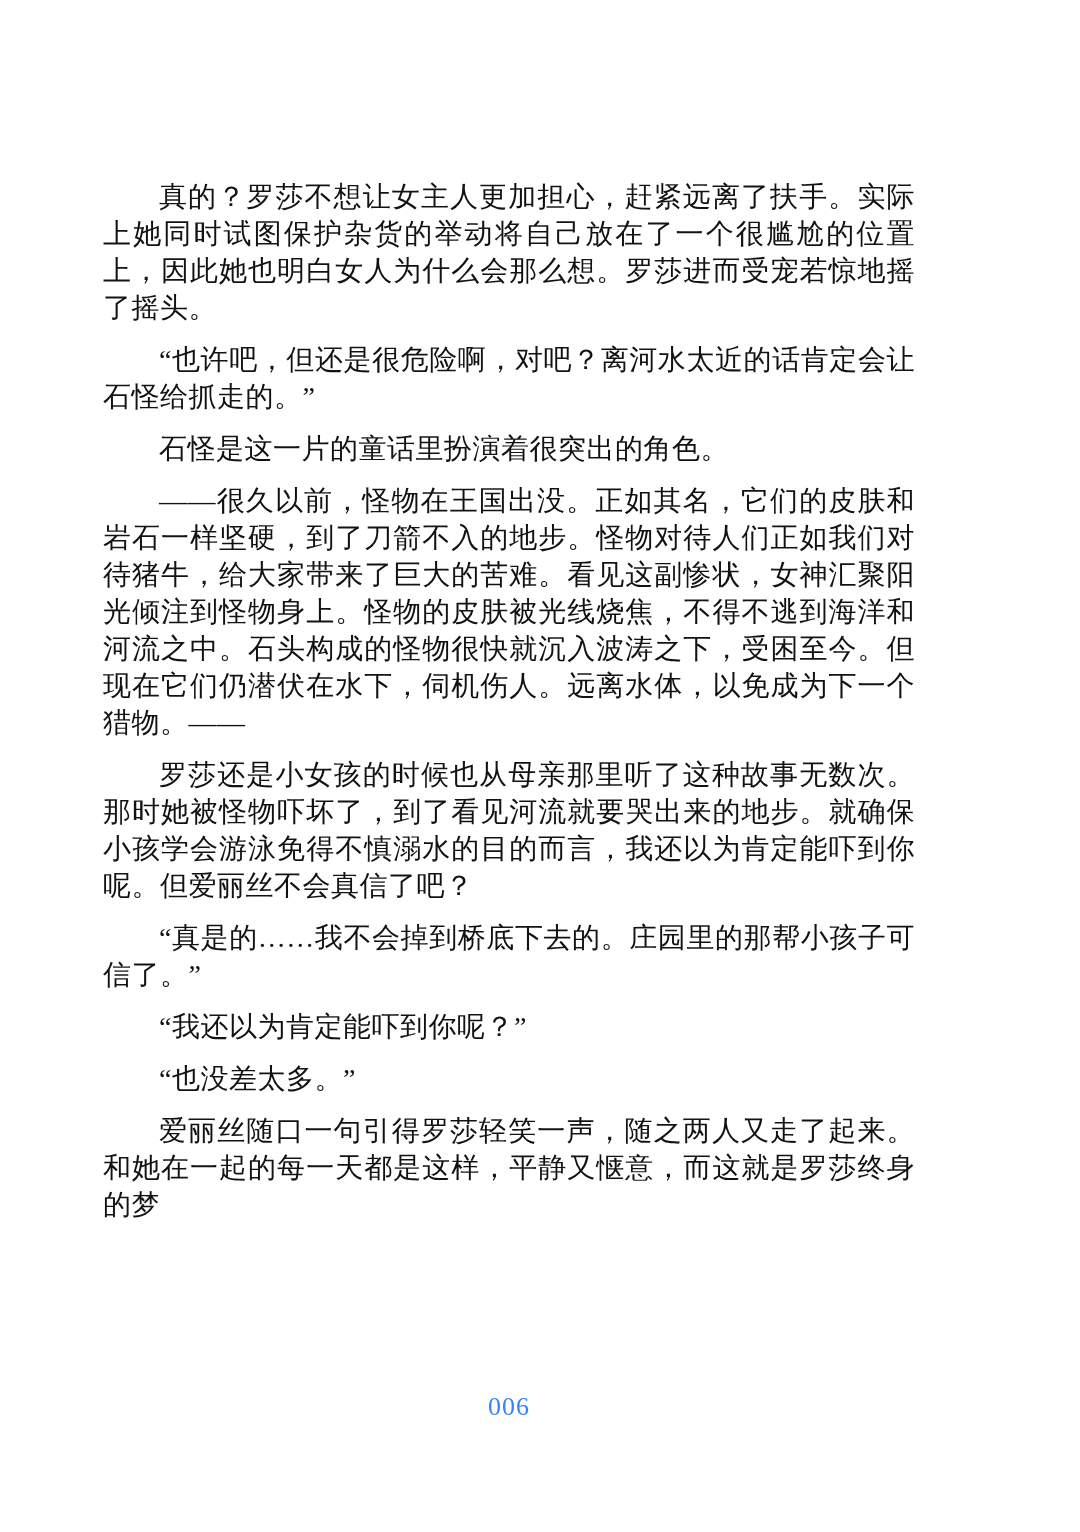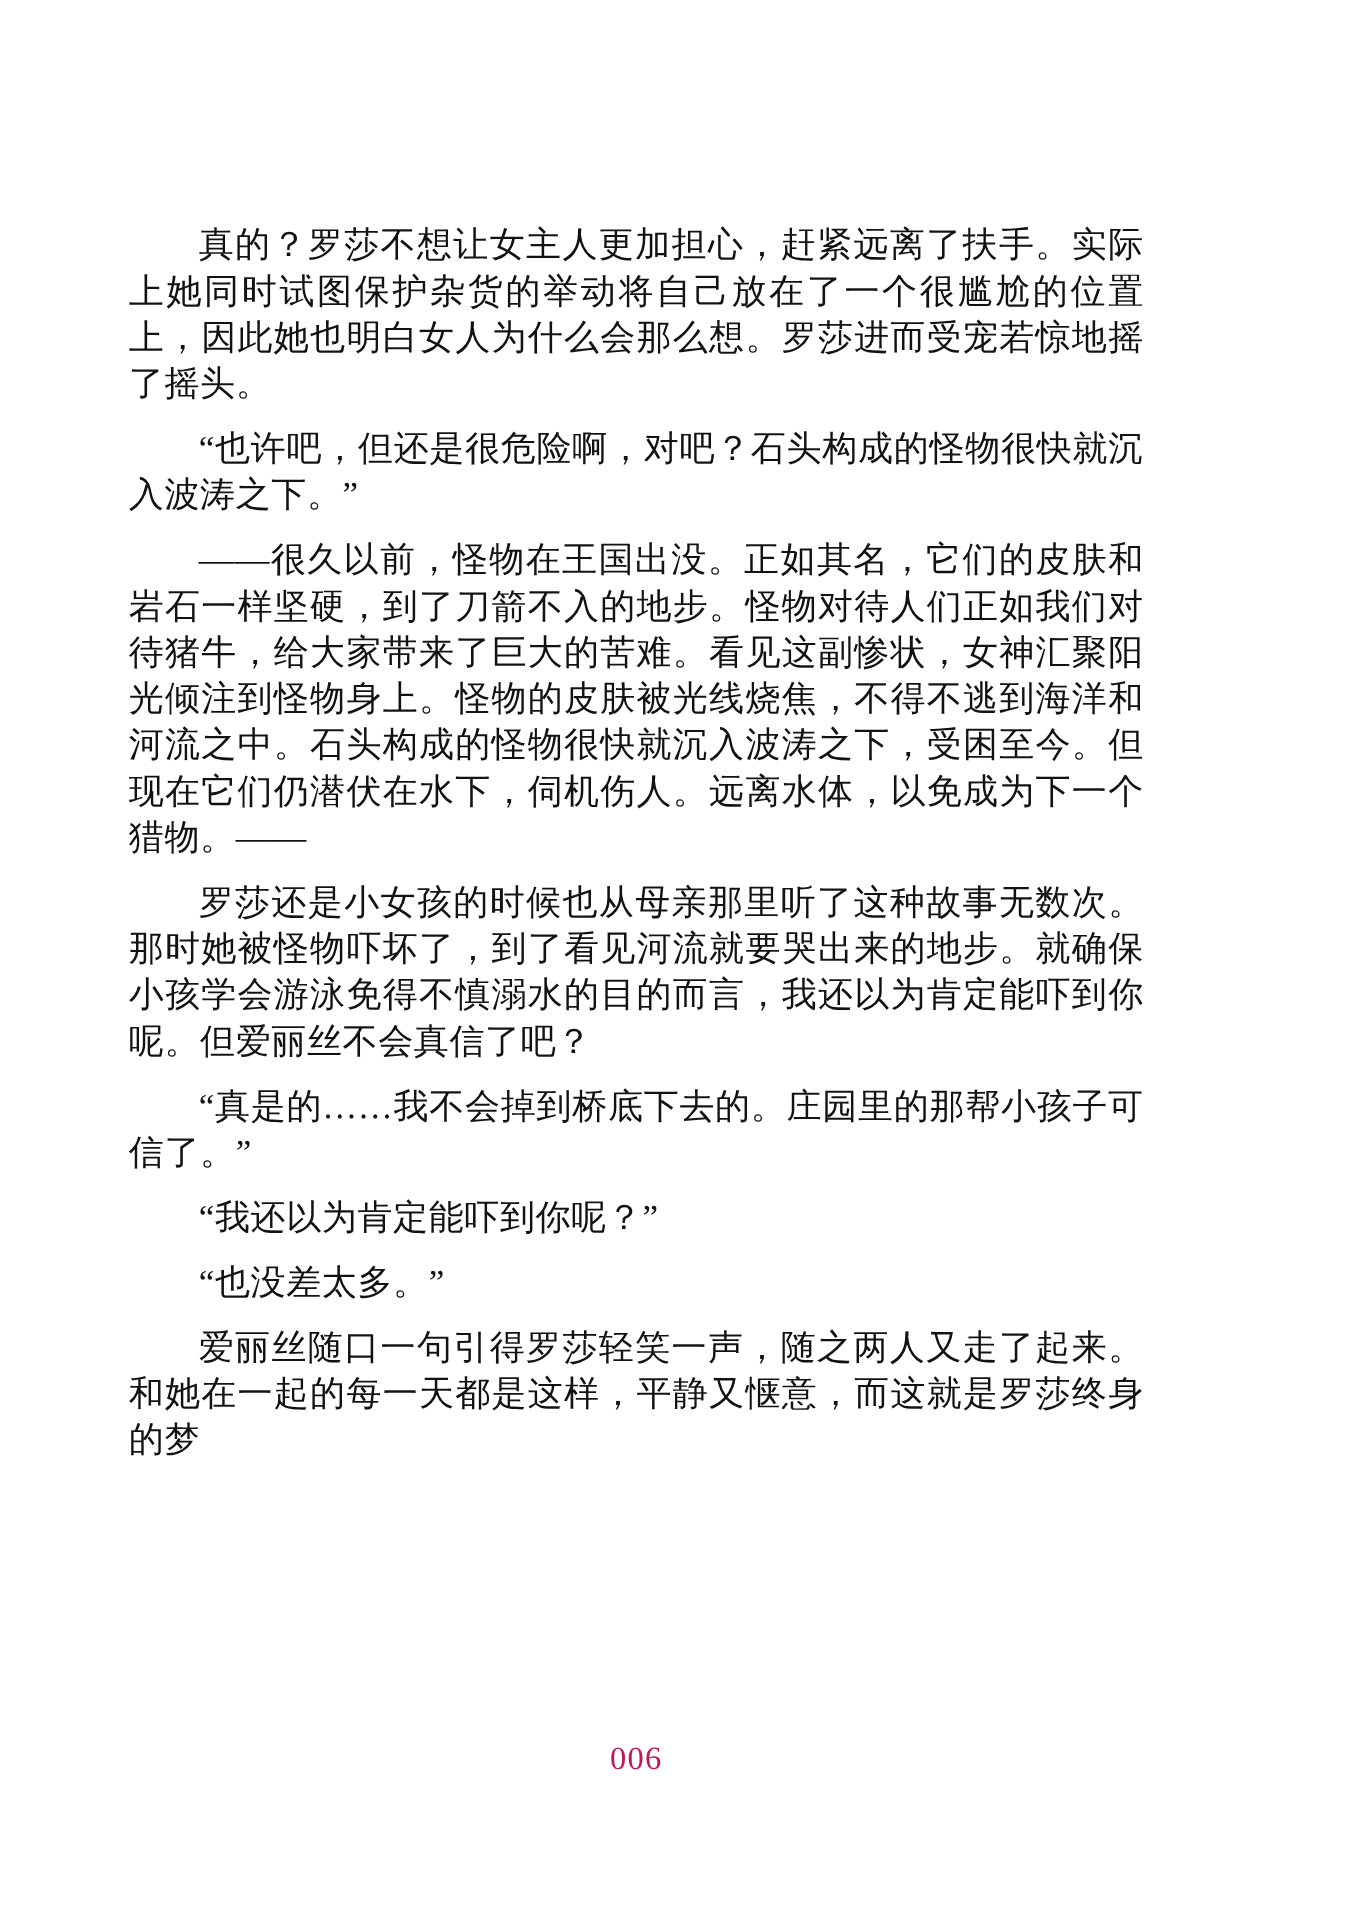--- a/index.html
+++ b/index.html
@@ -32,30 +32,31 @@
     word-break: break-all;
   }
   .page-number {
     position: absolute;
     left: 103px;
     top: 1392px;
     width: 812px;
     text-align: center;
     font-size: 26px;
     letter-spacing: 1px;
-    color: #be185d;
+    color: #3b82f6;
   }
 </style>
 </head>
 <body>
 
 <div class="page">
   <div class="text-block">
     <p>真的？罗莎不想让女主人更加担心，赶紧远离了扶手。实际上她同时试图保护杂货的举动将自己放在了一个很尴尬的位置上，因此她也明白女人为什么会那么想。罗莎进而受宠若惊地摇了摇头。</p>
-    <p>“也许吧，但还是很危险啊，对吧？石头构成的怪物很快就沉入波涛之下。”</p>
+    <p>“也许吧，但还是很危险啊，对吧？离河水太近的话肯定会让石怪给抓走的。”</p>
+    <p>石怪是这一片的童话里扮演着很突出的角色。</p>
     <p>——很久以前，怪物在王国出没。正如其名，它们的皮肤和岩石一样坚硬，到了刀箭不入的地步。怪物对待人们正如我们对待猪牛，给大家带来了巨大的苦难。看见这副惨状，女神汇聚阳光倾注到怪物身上。怪物的皮肤被光线烧焦，不得不逃到海洋和河流之中。石头构成的怪物很快就沉入波涛之下，受困至今。但现在它们仍潜伏在水下，伺机伤人。远离水体，以免成为下一个猎物。——</p>
     <p>罗莎还是小女孩的时候也从母亲那里听了这种故事无数次。那时她被怪物吓坏了，到了看见河流就要哭出来的地步。就确保小孩学会游泳免得不慎溺水的目的而言，我还以为肯定能吓到你呢。但爱丽丝不会真信了吧？</p>
     <p>“真是的……我不会掉到桥底下去的。庄园里的那帮小孩子可信了。”</p>
     <p>“我还以为肯定能吓到你呢？”</p>
     <p>“也没差太多。”</p>
     <p>爱丽丝随口一句引得罗莎轻笑一声，随之两人又走了起来。和她在一起的每一天都是这样，平静又惬意，而这就是罗莎终身的梦</p>
   </div>
   <div class="page-number">006</div>
 </div>
 

